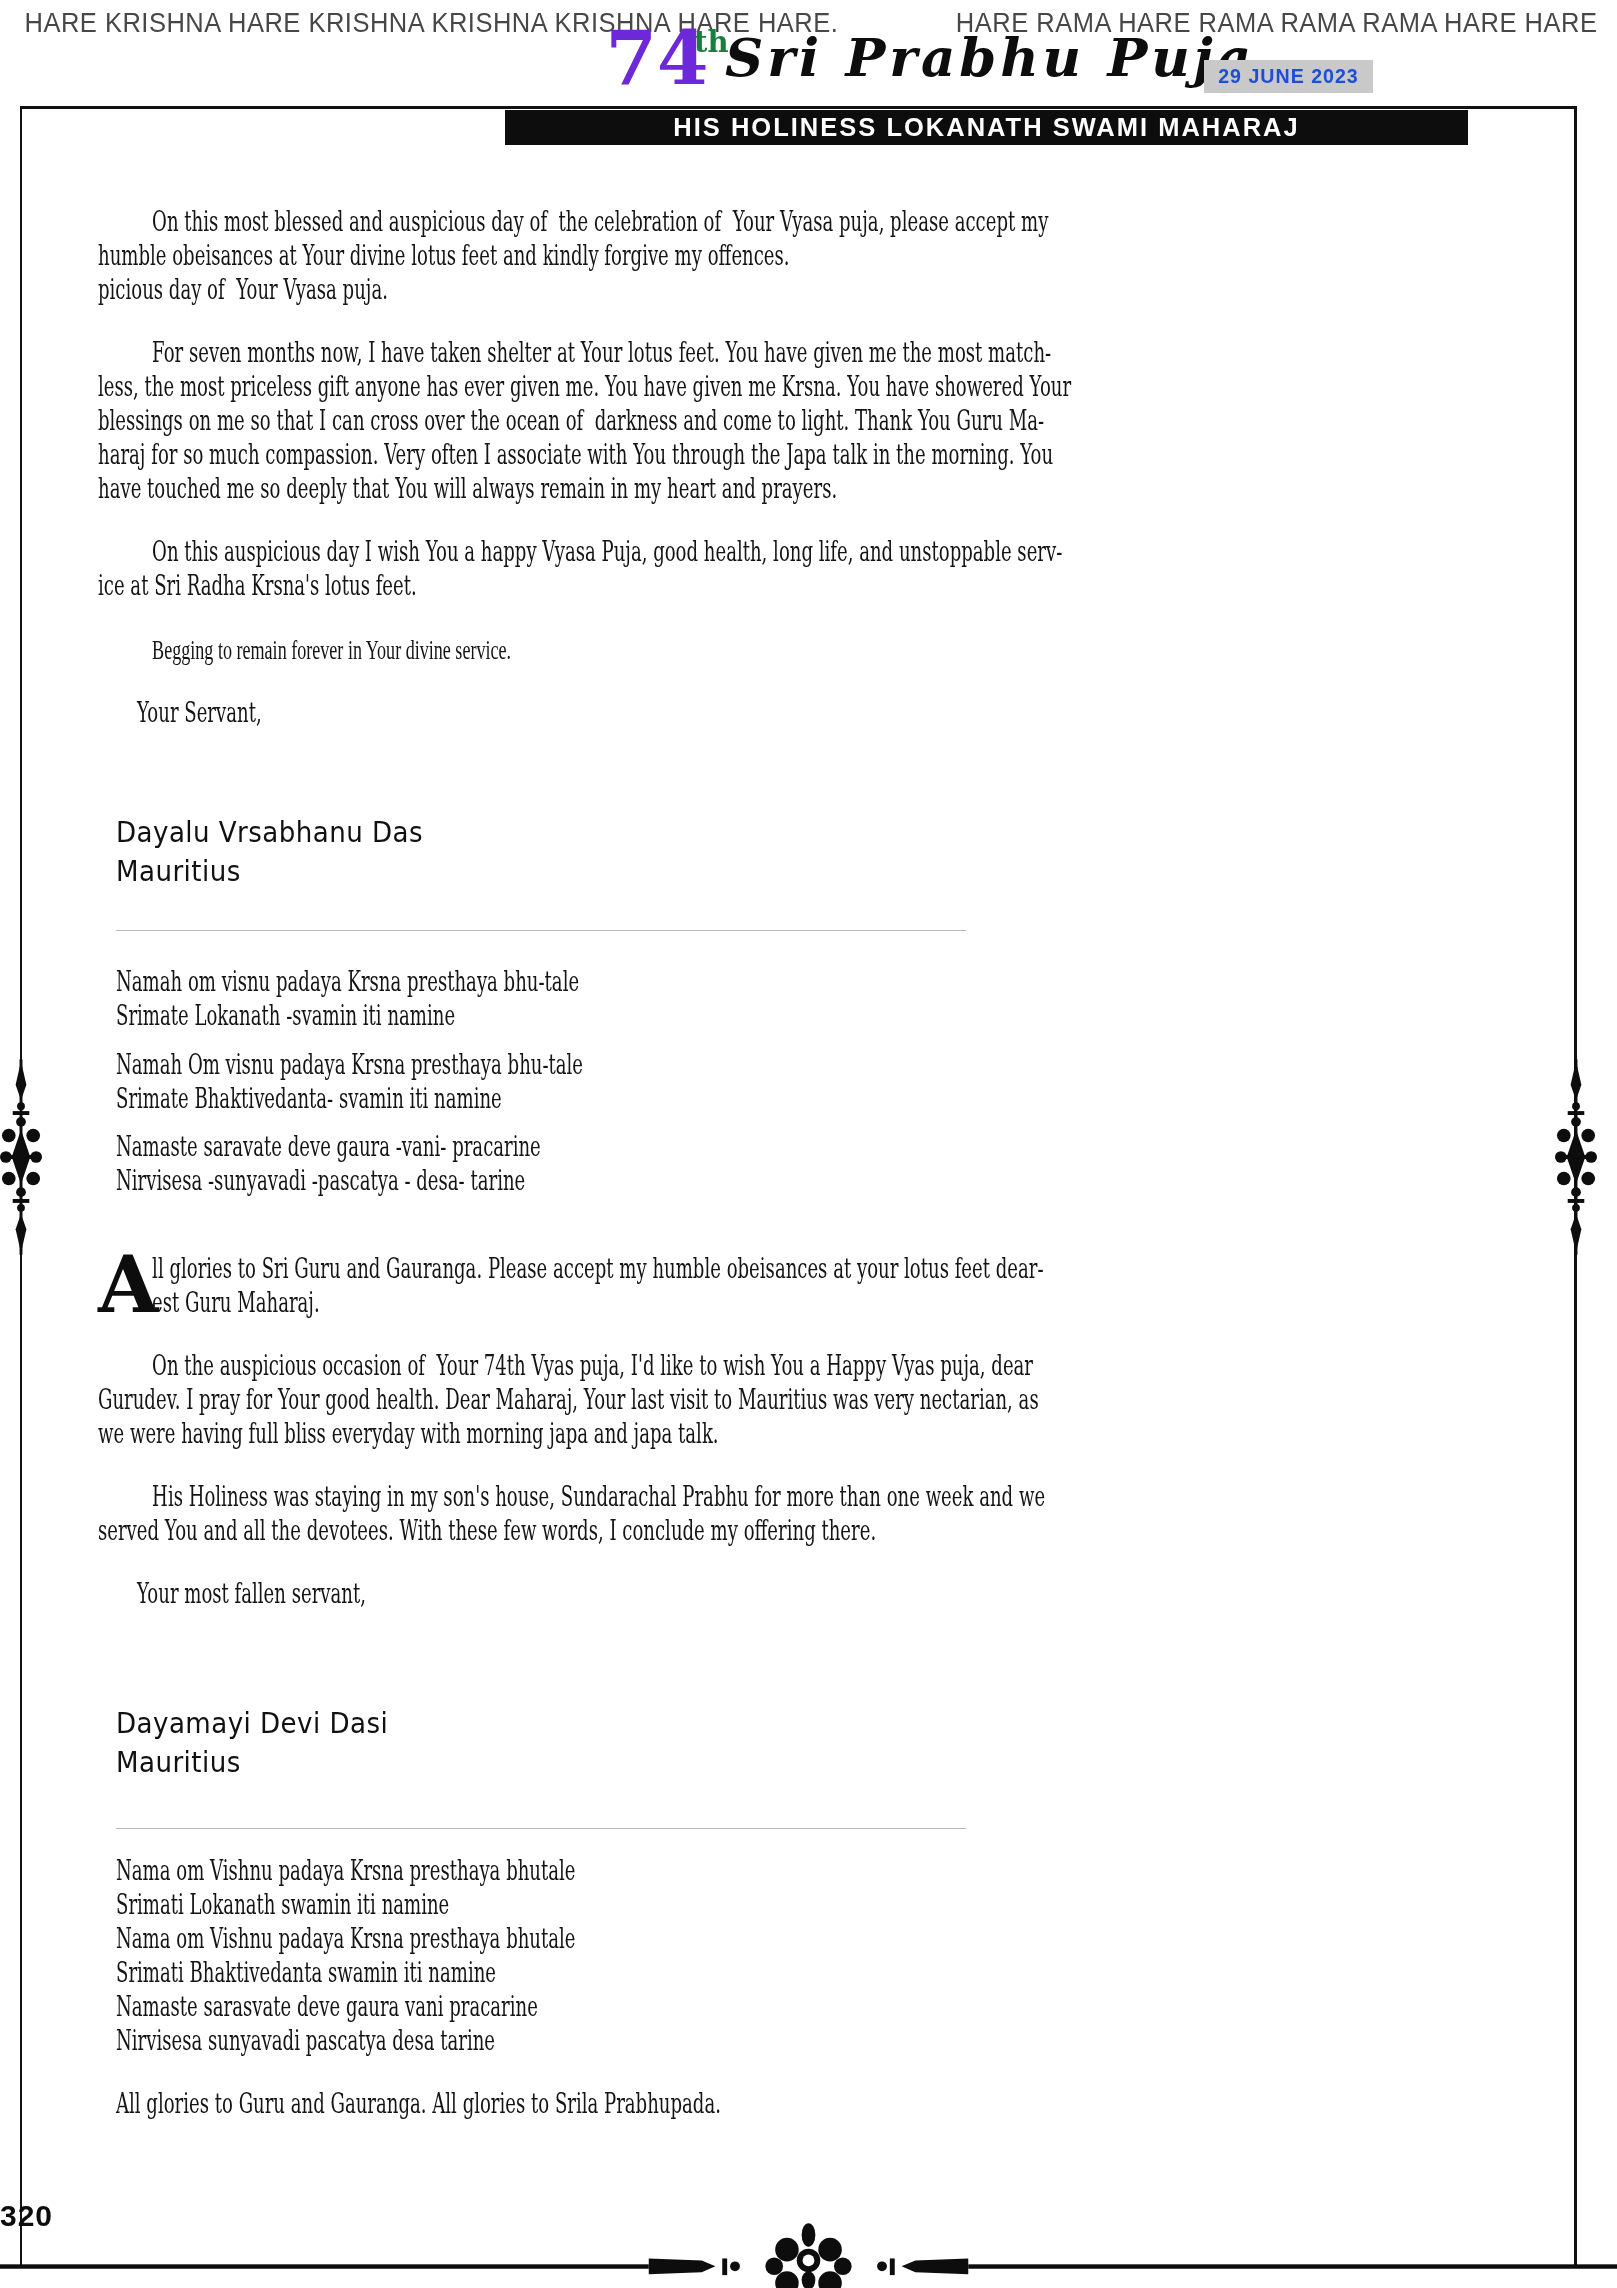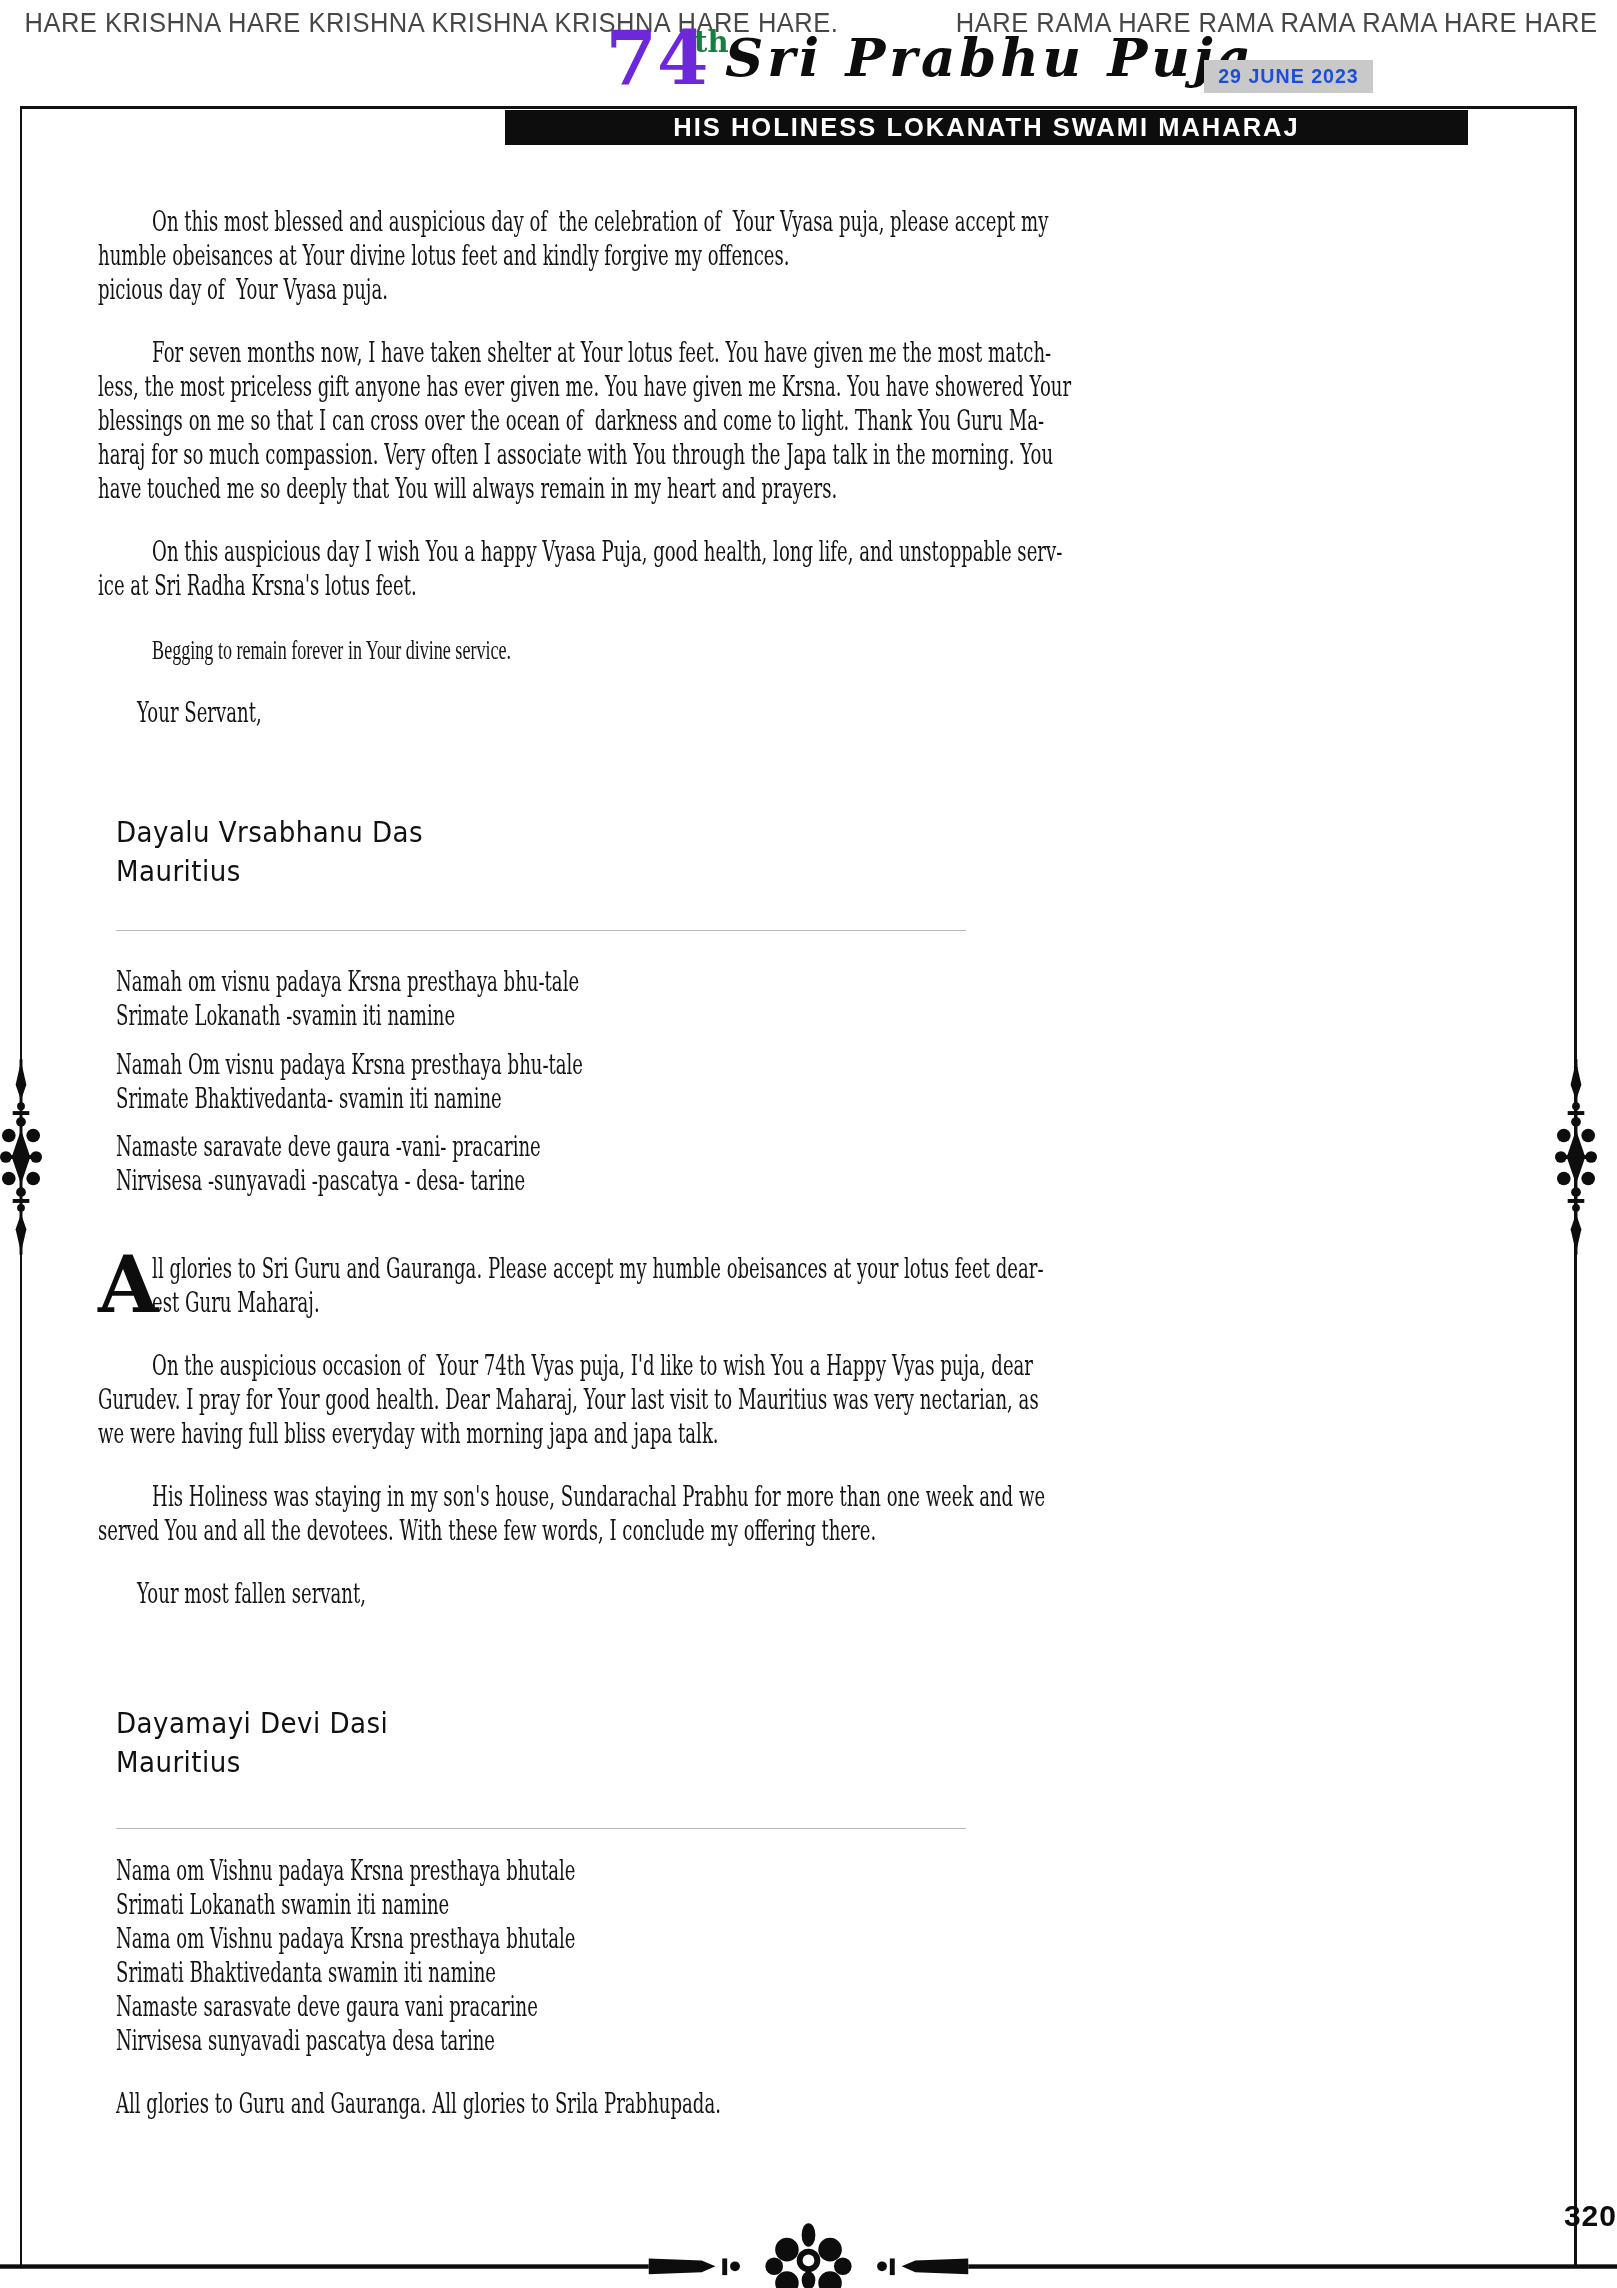--- a/index.html
+++ b/index.html
@@ -50,21 +50,21 @@
   .stanza{margin-left:17.6px;margin-top:14.7px;}
   .stanzas{margin-top:34px;}
   .stanzas2{margin-top:24.5px;}
   .dropcap-para{position:relative;margin-top:54px;}
   .dropcap-para .dc{position:absolute;left:0;top:-2px;font-size:78px;line-height:69px;font-weight:bold;
                     font-family:"DejaVu Serif",serif;color:#0d0d0d;}
   .dropcap-para .tl{text-indent:82px;}
   .glories{margin-top:29px;margin-left:17.6px;}
 
   
-  .pageno{position:absolute;top:2199px;left:0;width:1617px;text-align:right;
+  .pageno{position:absolute;top:2199px;left:0;width:1617px;text-align:left;
           font-family:"Liberation Sans",sans-serif;font-size:30px;font-weight:bold;color:#0d0d0d;
           letter-spacing:1px;}
   .foot-orn{position:absolute;top:2223px;left:0;width:1617px;height:66px;}
   .side-orn{position:absolute;width:42px;height:196px;top:1059px;}
   .side-orn.l{left:0;}
   .side-orn.r{left:1555px;}
 </style>
 </head>
 <body>
 

